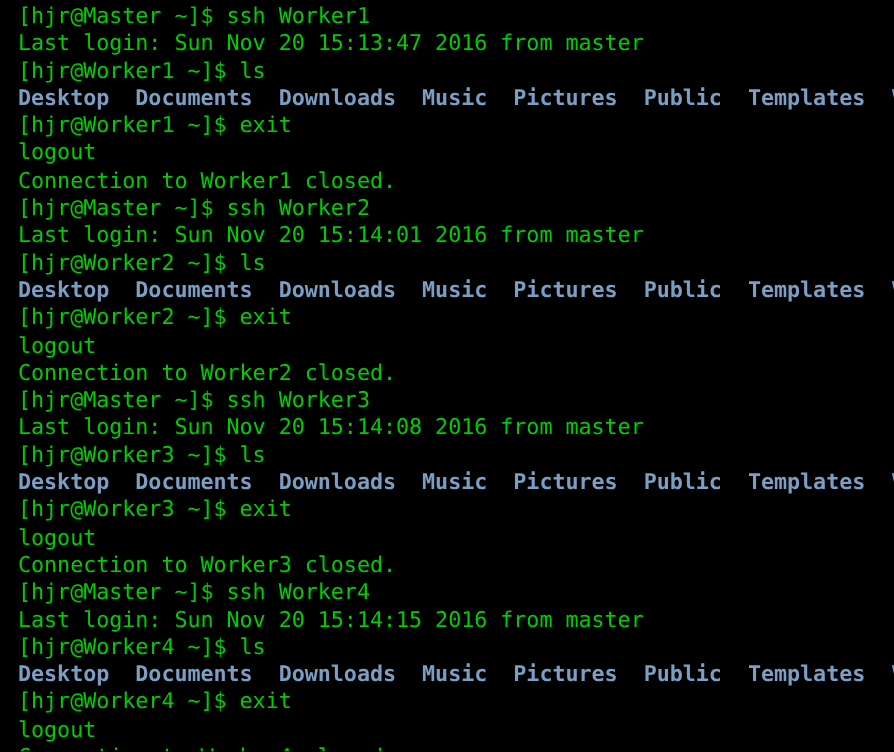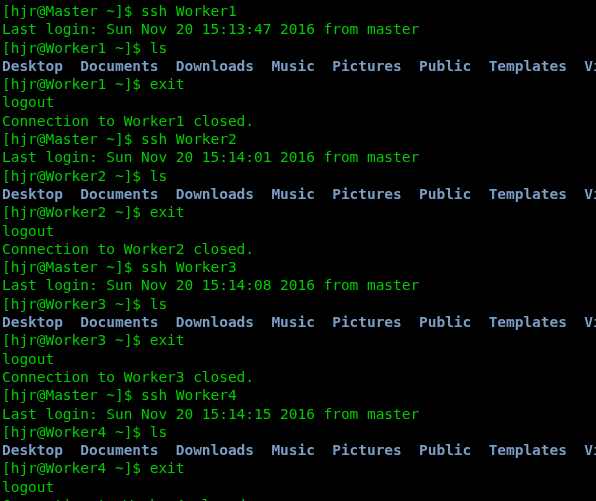--- a/index.html
+++ b/index.html
@@ -22,20 +22,21 @@
     font-family: "DejaVu Sans Mono", "Liberation Mono", monospace;
     font-size: 14.5px;
     line-height: 18.3px;
     letter-spacing: -0.04px;
     white-space: pre;
     overflow: hidden;
   }
   .line {
     height: 18.3px;
     white-space: pre;
+    margin-left: 10px;
   }
   .g {            
     color: #00cc00;
   }
   .dir {          
     color: #7a9ec4;
     font-weight: bold;
   }
 </style>
 </head>

